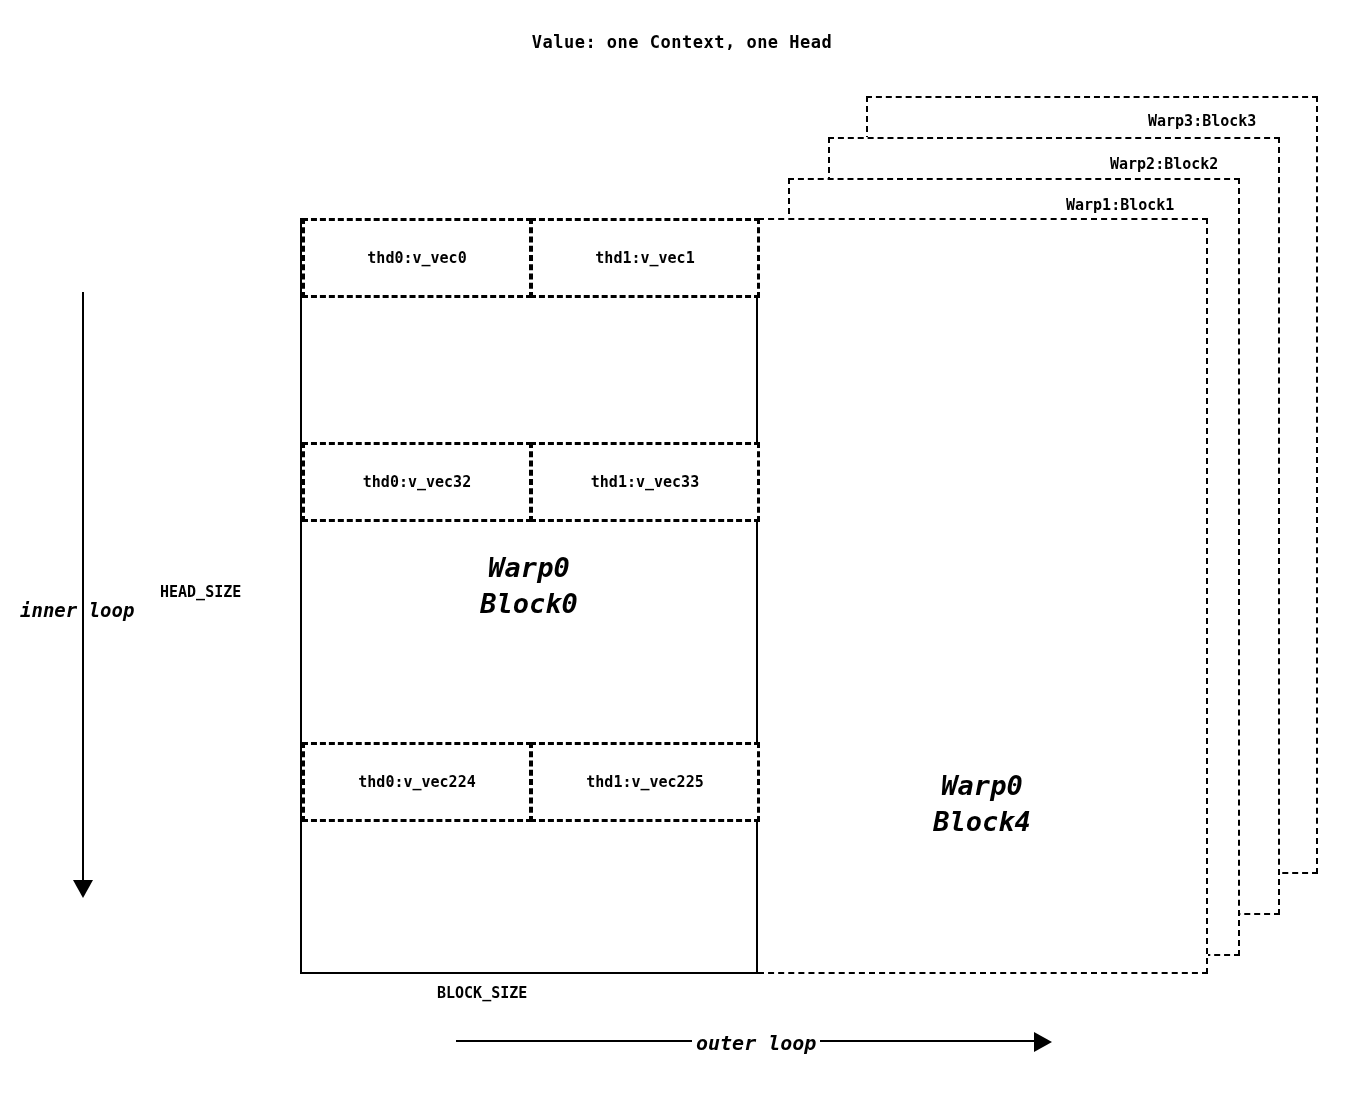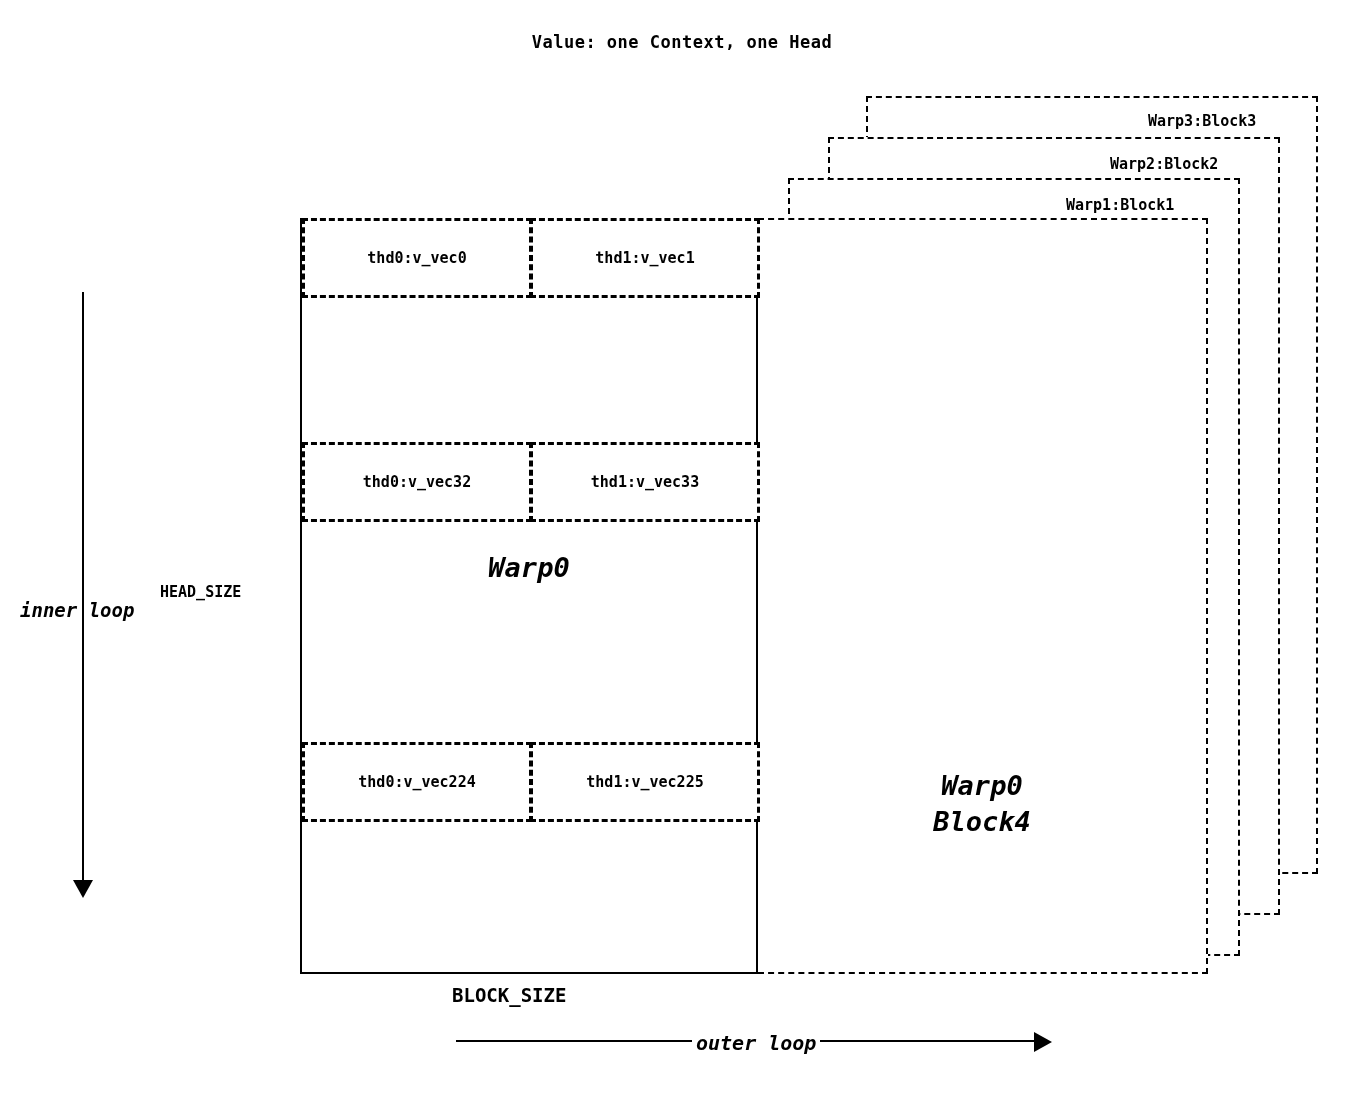--- a/index.html
+++ b/index.html
@@ -128,23 +128,23 @@
     position: absolute;
     left: 160px;
     top: 583px;
     font-size: 15px;
     font-weight: bold;
     white-space: nowrap;
     text-align: right;
   }
   .block-size-label {
     position: absolute;
-    left: 452px;
+    left: 437px;
     top: 984px;
-    font-size: 19px;
+    font-size: 15px;
     font-weight: bold;
     white-space: nowrap;
   }
   .h-arrow-line {
     position: absolute;
     left: 456px;
     top: 1040px;
     width: 580px;
     height: 2px;
     background: #000;
@@ -198,20 +198,21 @@
     <div class="cell">thd1:v_vec1</div>
   </div>
 
   <div class="cell-row" style="top:222px;">
     <div class="cell left">thd0:v_vec32</div>
     <div class="cell">thd1:v_vec33</div>
   </div>
 
   <div class="warp-label" style="top:330px;">
     <div>Warp0</div>
+    <div>Block0</div>
   </div>
 
   <div class="cell-row" style="top:522px;">
     <div class="cell left">thd0:v_vec224</div>
     <div class="cell">thd1:v_vec225</div>
   </div>
 
 </div>
 
 <div class="v-arrow-line"></div>

